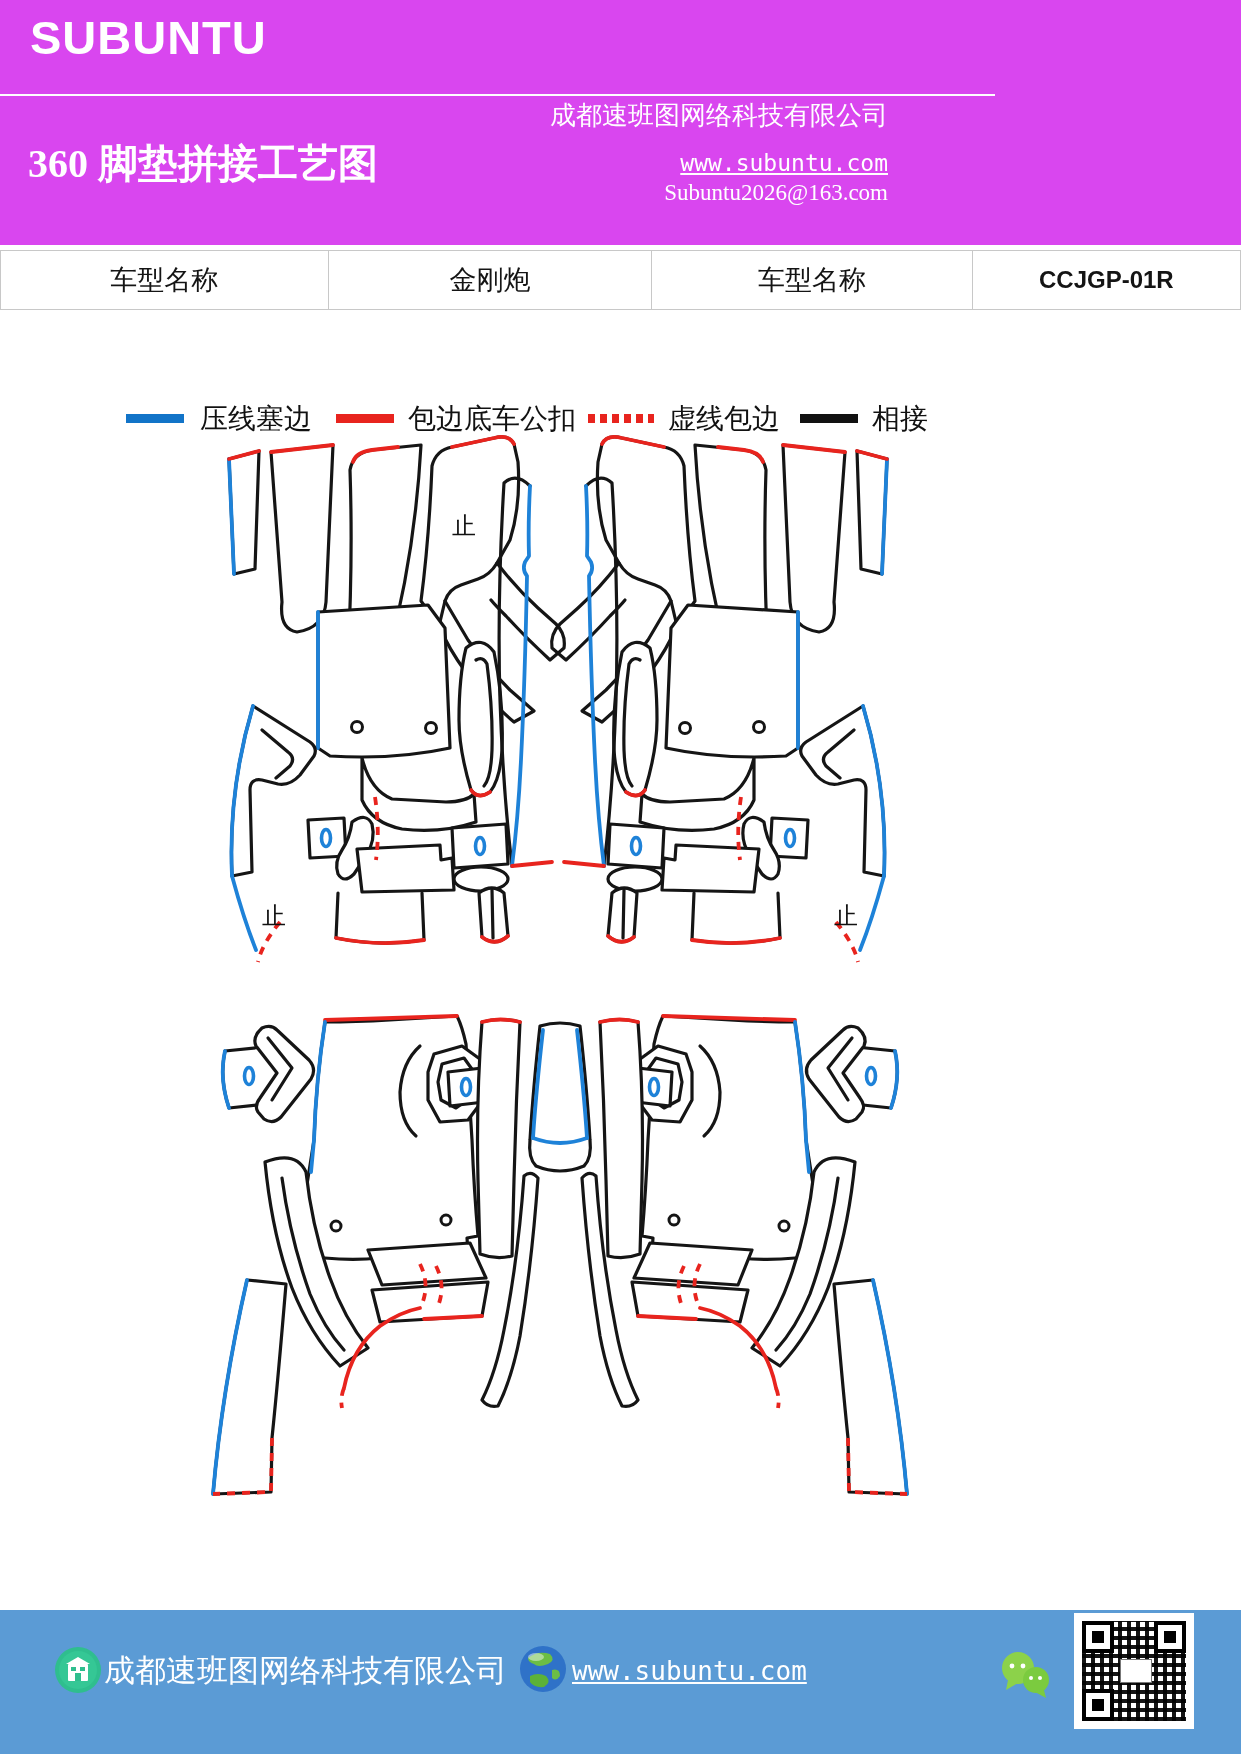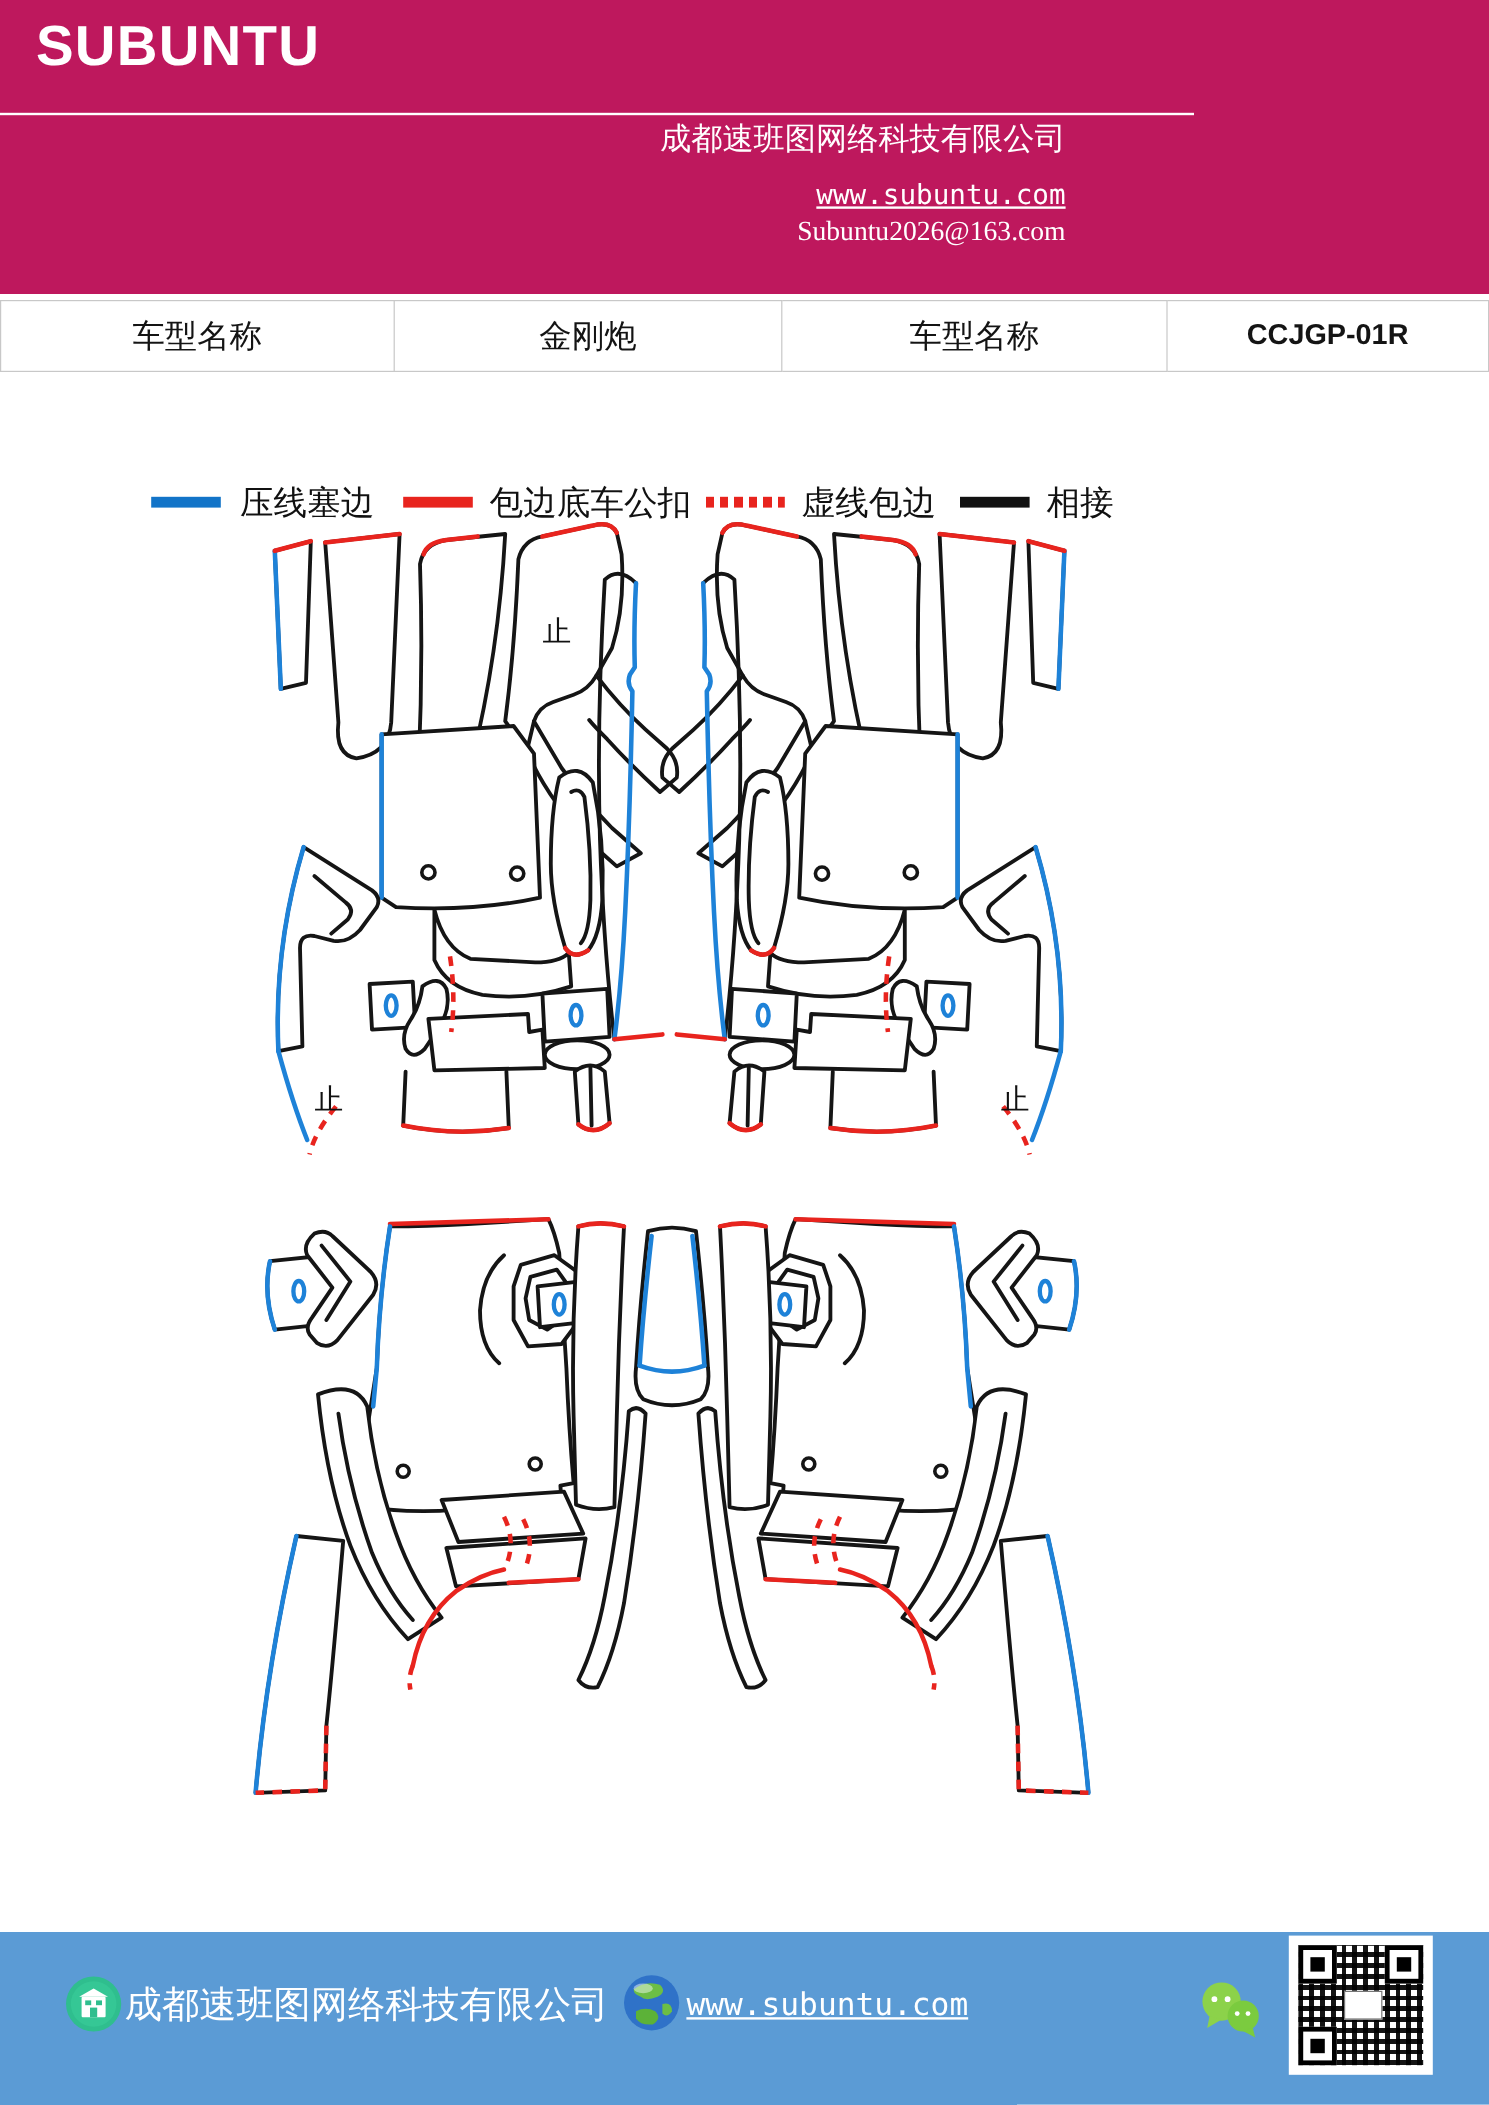--- a/index.html
+++ b/index.html
@@ -1,19 +1,19 @@
 <!DOCTYPE html>
 <html><head>
 <meta charset="utf-8">
 <style>
   html,body{margin:0;padding:0;}
   body{width:1241px;height:1754px;position:relative;background:#fff;overflow:hidden;
        font-family:"Liberation Sans",sans-serif;}
   
-  .header{position:absolute;left:0;top:0;width:1241px;height:245px;background:#be185d;}
+  .header{position:absolute;left:0;top:0;width:1241px;height:245px;background:#d946ef;}
   .brand{position:absolute;left:30px;top:10px;color:#fff;font-size:47px;font-weight:800;
          letter-spacing:1px;font-family:"Liberation Sans",sans-serif;}
   .hline{position:absolute;left:0;top:94px;width:995px;height:2px;background:#fff;}
   .sop{position:absolute;left:998px;top:46px;color:#fff;font-size:100px;font-weight:700;
        letter-spacing:-2px;}
   .title{position:absolute;left:28px;top:136px;color:#fff;font-size:40px;font-weight:700;
          font-family:"Liberation Serif","DejaVu Serif",serif;}
   .hco{position:absolute;top:98px;right:353px;color:#fff;font-size:26px;
        font-family:"Liberation Serif","DejaVu Serif",serif;}
   .hweb{position:absolute;top:150px;right:353px;color:#fff;font-size:23px;
@@ -59,20 +59,21 @@
   .finder::after{content:"";position:absolute;left:6px;top:6px;width:12px;height:12px;background:#000;}
   .qr-badge{position:absolute;left:46px;top:46px;width:30px;height:22px;background:#fff;
             border:1px solid #777;}
 </style>
 </head>
 <body>
 
 <div class="header">
   <div class="brand">SUBUNTU</div>
   <div class="hline"></div>
+  <div class="title">360 脚垫拼接工艺图</div>
   <div class="hco">成都速班图网络科技有限公司</div>
   <div class="hweb">www.subuntu.com</div>
   <div class="hmail">Subuntu2026@163.com</div>
 </div>
 
 <table class="info">
   <tbody>
       <tr>
     <td class="cn" style="width:317px">车型名称</td>
     <td class="cn" style="width:313px">金刚炮</td>

